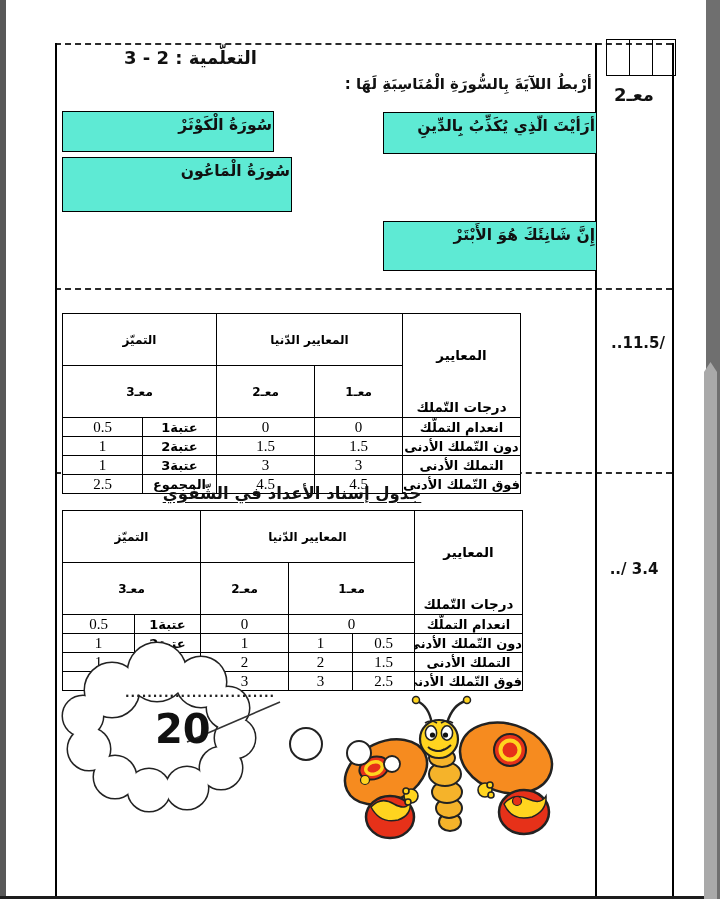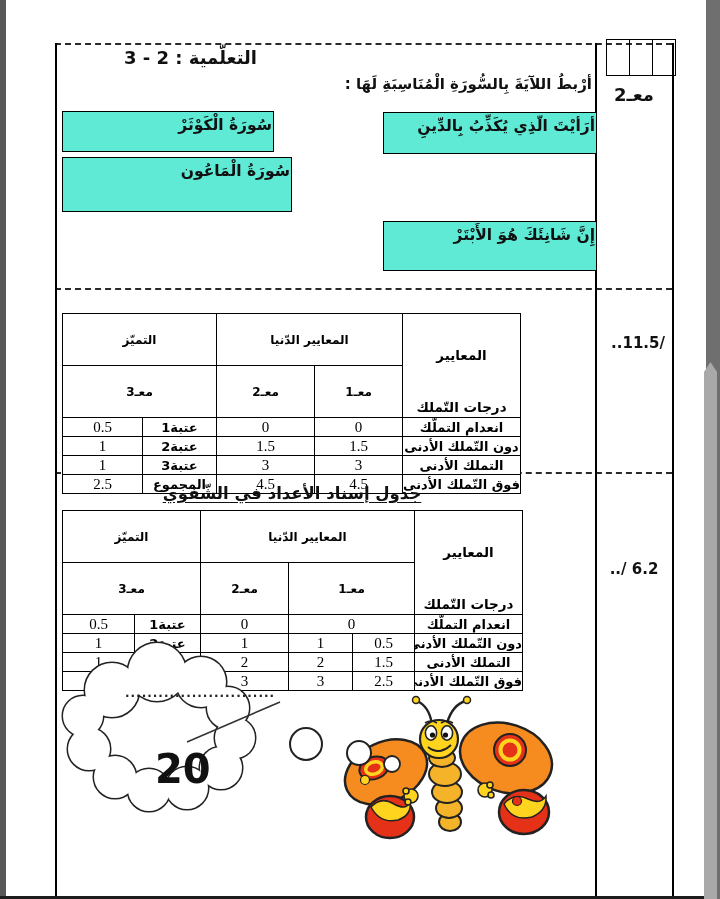--- a/index.html
+++ b/index.html
@@ -60,21 +60,21 @@
     <tbody>
         <tr>
       <td></td>
       <td></td>
       <td></td>
     </tr>
   </tbody>
     </table>
   <div class="margin-text rtl" style="left:596px;top:84px;width:76px;font-size:18px;">معـ2</div>
   <div class="margin-text" dir="ltr" style="left:596px;top:334px;width:84px;font-size:15px;">..11.5/</div>
-  <div class="margin-text" dir="ltr" style="left:596px;top:560px;width:76px;font-size:15px;">../ 6.2</div>
+  <div class="margin-text" dir="ltr" style="left:596px;top:560px;width:76px;font-size:15px;">../ 3.4</div>
 
   <div class="abs rtl activity-title" style="left:120px;top:47px;width:470px;text-align:left;padding-left:4px;">التعلّمية : 2 - 3</div>
   <div class="abs rtl instruction" style="left:120px;top:75px;width:472px;text-align:right;">أرْبطُ اللآيَةَ بِالسُّورَةِ الْمُنَاسِبَةِ لَهَا :</div>
 
   <div class="match-box" style="left:383px;top:112px;width:211px;height:36px;">
     <span>أرَأيْتَ الّذِي يُكَذِّبُ بِالدِّينِ</span>
   </div>
   <div class="match-box" style="left:383px;top:221px;width:211px;height:44px;">
     <span>إِنَّ شَانِئَكَ هُوَ الأَبْتَرْ</span>
   </div>
@@ -223,21 +223,21 @@
       <circle cx="132" cy="158" r="21"></circle>
         <circle cx="94" cy="160" r="21"></circle>
         <circle cx="60" cy="147" r="21"></circle>
       <circle cx="34" cy="119" r="21"></circle>
         <circle cx="28" cy="86" r="20"></circle>
     </g>
     <line x1="225" y1="72" x2="132" y2="112" stroke="#333" stroke-width="1.6"></line>
     <circle cx="251" cy="114" r="16" fill="#fff" stroke="#222" stroke-width="2"></circle>
   </svg>
   <div class="dots-line" style="left:125px;top:686px;">...........................</div>
-  <div class="total-num" style="left:155px;top:746px;">20</div>
+  <div class="total-num" style="left:155px;top:706px;">20</div>
 
   <svg class="abs" style="left:338px;top:692px;" width="230" height="158" viewBox="0 0 230 158">
 
     <g>
       <ellipse cx="48" cy="80" rx="43" ry="30" transform="rotate(-25 48 80)" fill="#f68b1f" stroke="#222" stroke-width="2.5"></ellipse>
       <ellipse cx="52" cy="125" rx="24" ry="21" fill="#e63119" stroke="#222" stroke-width="2.5"></ellipse>
       <path d="M33,115 Q43,104 56,112 Q68,119 72,110 Q74,123 60,128 Q42,132 33,115 Z" fill="#ffd41f" stroke="#222" stroke-width="1.5"></path>
       <ellipse cx="36" cy="76" rx="15" ry="11" transform="rotate(-20 36 76)" fill="#e63119" stroke="#222" stroke-width="2"></ellipse>
       <ellipse cx="36" cy="76" rx="8.5" ry="6" transform="rotate(-20 36 76)" fill="none" stroke="#ffd41f" stroke-width="3.5"></ellipse>
       <circle cx="27" cy="88" r="4.5" fill="#ffd41f" stroke="#222" stroke-width="1.2"></circle>

